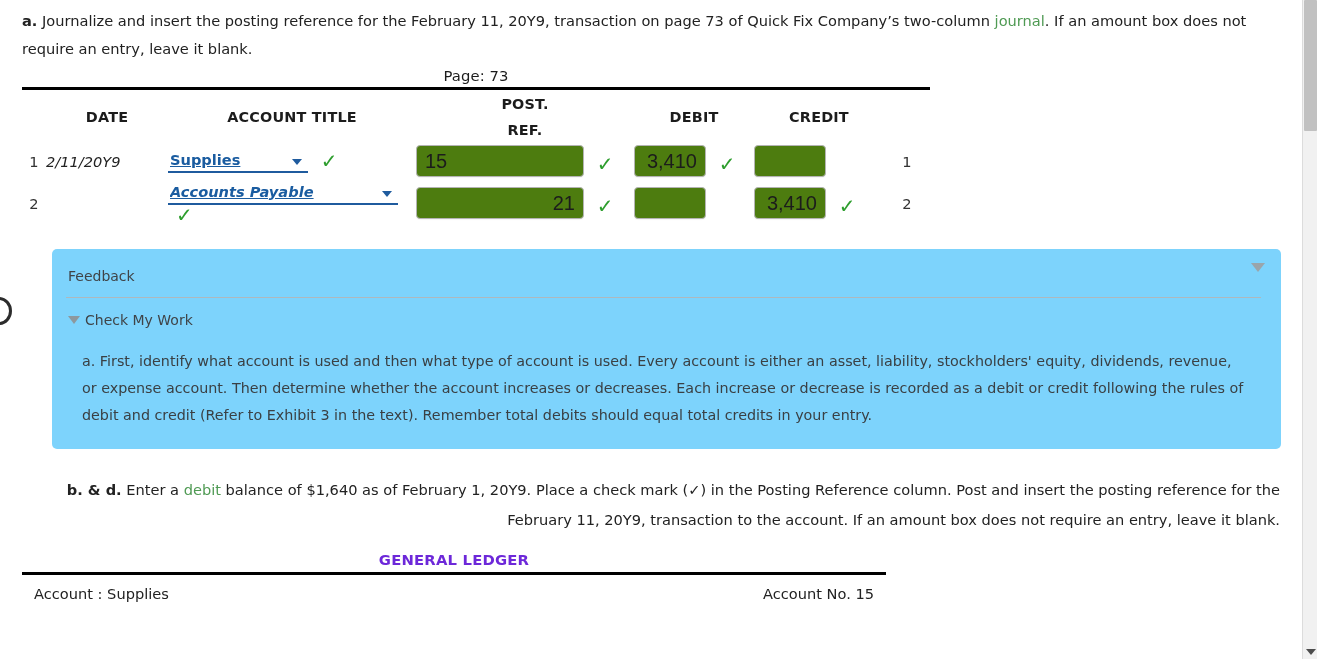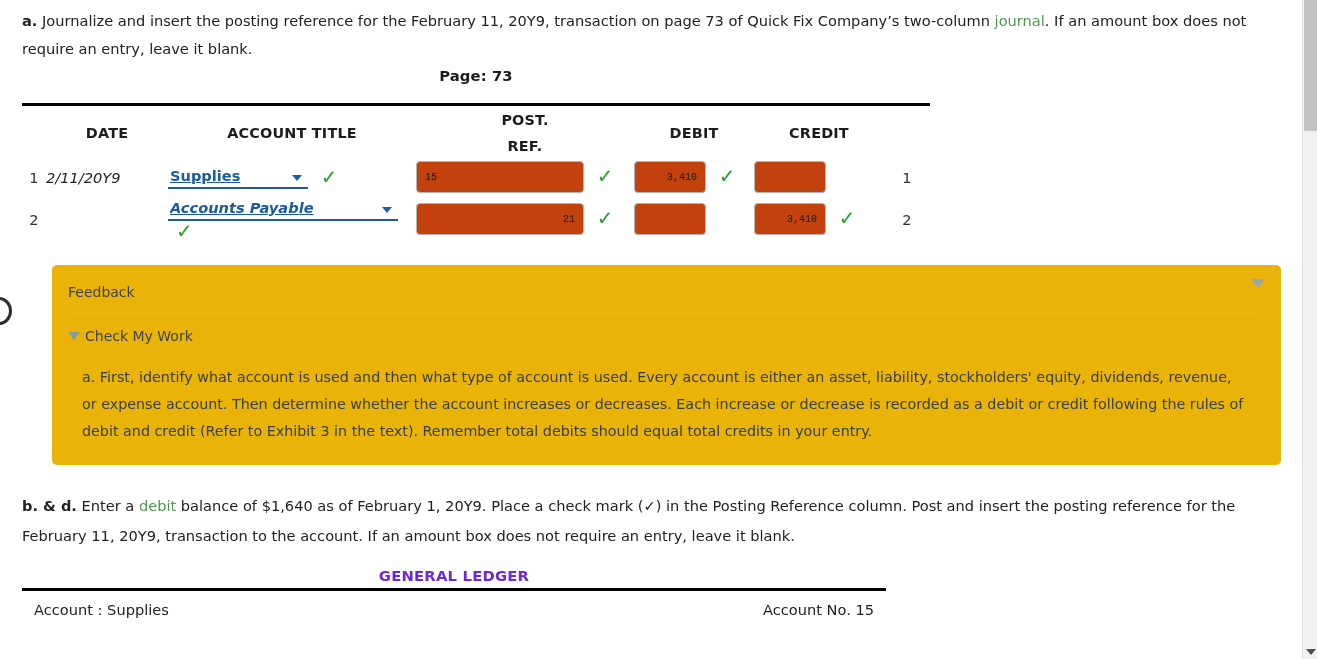--- a/index.html
+++ b/index.html
@@ -38,24 +38,24 @@
   .qtext b { font-weight: bold; }
   .term-green { color: #4f9a53; }
 
   
   .journal-wrap {
     width: 908px;
     margin: 4px 0 0 22px;
   }
   .page-label {
     text-align: center;
-    font-weight: bold;
+    font-weight: normal;
     font-size: 14.8px;
     letter-spacing: .1px;
-    padding-bottom: 19px;
+    padding-bottom: 3px;
     color: #1c1c1c;
   }
   .rule-thick {
     border-top: 3px solid #000;
     width: 908px;
   }
   table.journal {
     border-collapse: collapse;
     width: 908px;
     table-layout: fixed;
@@ -127,24 +127,24 @@
     border-left: 5px solid transparent;
     border-right: 5px solid transparent;
     border-top: 6px solid #1f5b9e;
     pointer-events: none;
   }
 
   
   input.cell {
     border: 1px solid #b4b4b4;
     border-radius: 4px;
-    background: #c2410c;
+    background: #4d7c0f;
     height: 32px;
-    font-size: 10px;
-    font-family: Liberation Mono, monospace;
+    font-size: 20px;
+    font-family: Liberation Sans, sans-serif;
     color: #1c1c1c;
     padding: 0 8px;
     outline: none;
     box-shadow: 0 1px 1px rgba(0,0,0,.04);
   }
   input.ref   { width: 168px; }
   input.amt   { width: 72px; text-align: right; }
   input.left  { text-align: left; }
   input.right { text-align: right; }
 
@@ -157,21 +157,21 @@
     font-size: 20px;
     font-weight: bold;
     line-height: 20px;
   }
 
   
   .feedback {
     position: relative;
     margin: 22px 0 0 52px;
     width: 1229px;
-    background: #eab308;
+    background: #7dd3fc;
     border-radius: 5px;
     padding: 16px 20px 20px 14px;
   }
   .fb-title {
     font-size: 14px;
     color: #3f4448;
     padding: 3px 0 13px 2px;
   }
   .fb-caret {
     position: absolute;
@@ -208,20 +208,21 @@
     max-width: 1180px;
   }
 
   
   .bd {
     margin: 0;
     padding: 26px 22px 0 22px;
     font-size: 14.6px;
     line-height: 30px;
     color: #222;
+    text-align: right;
   }
 
   
   .gl-wrap {
     width: 864px;
     margin: 16px 0 0 22px;
   }
   .gl-title {
     text-align: center;
     font-weight: bold;

